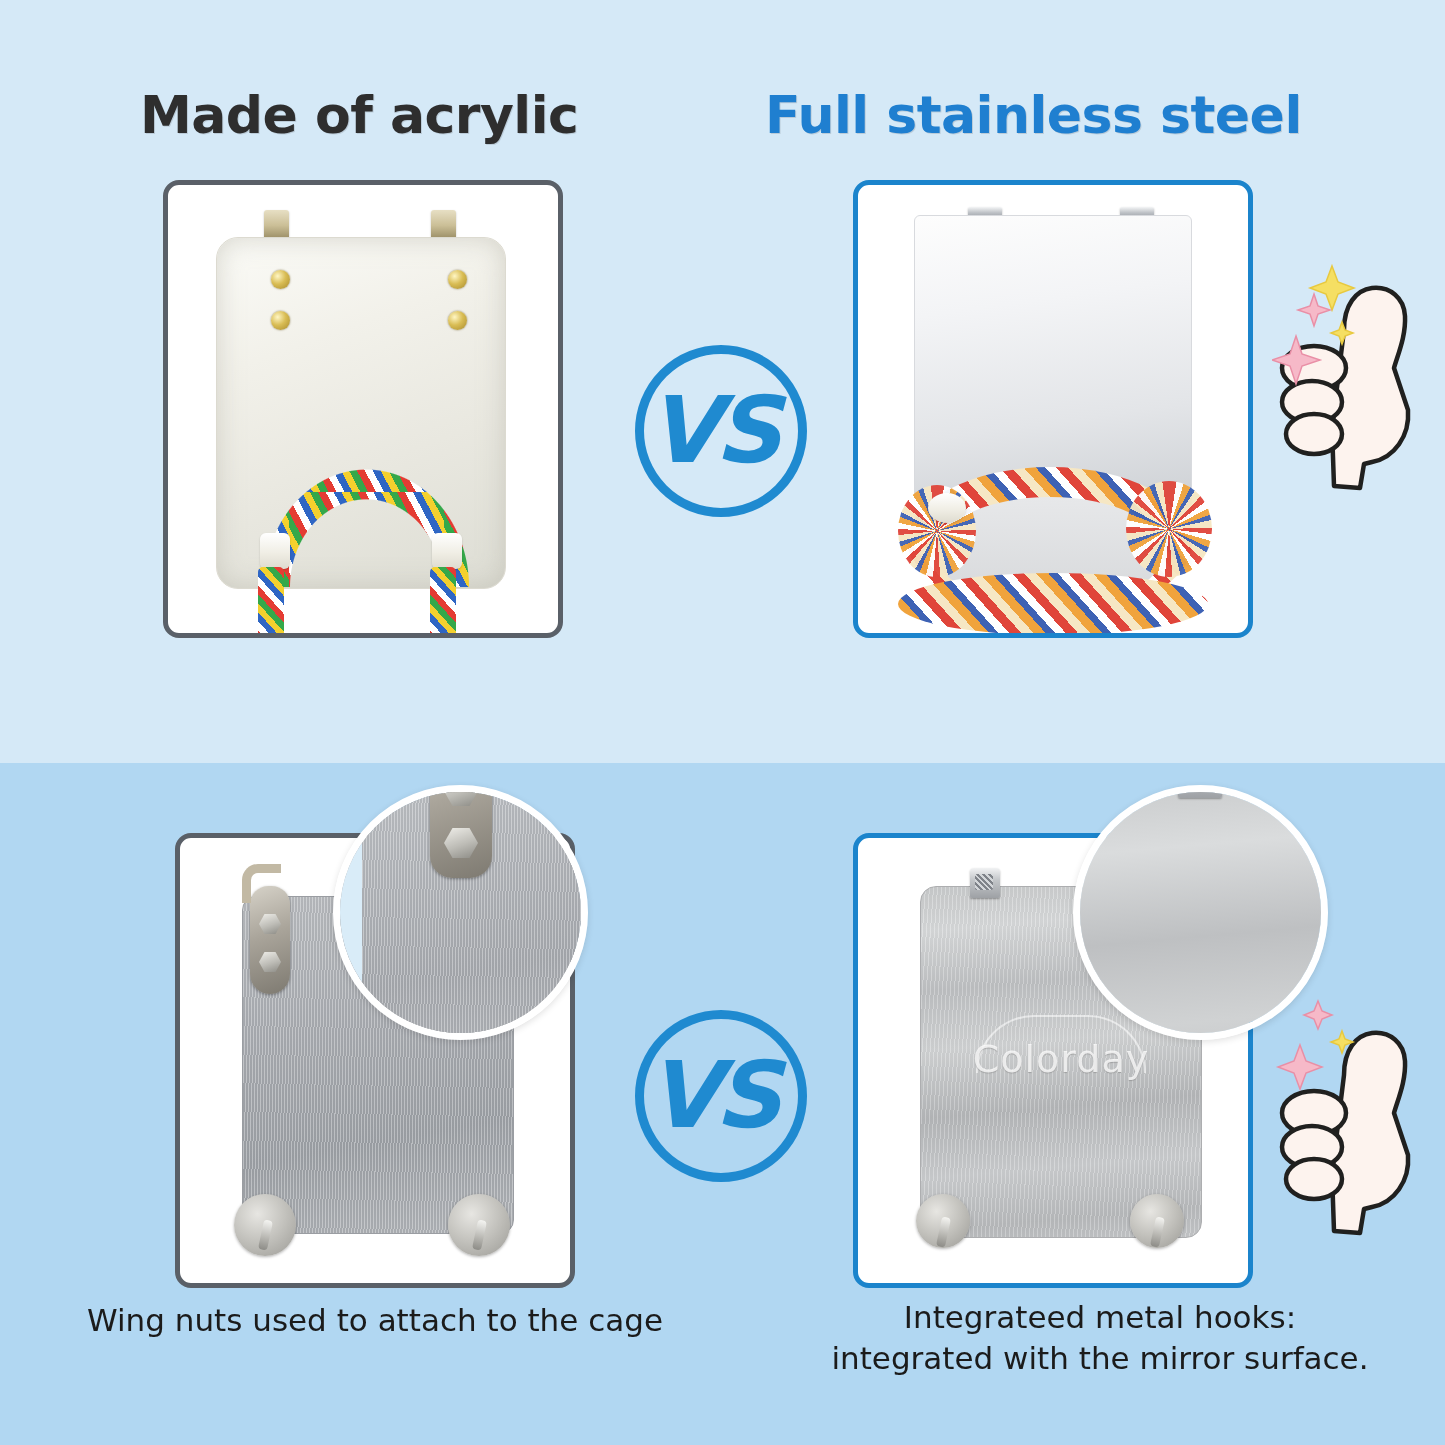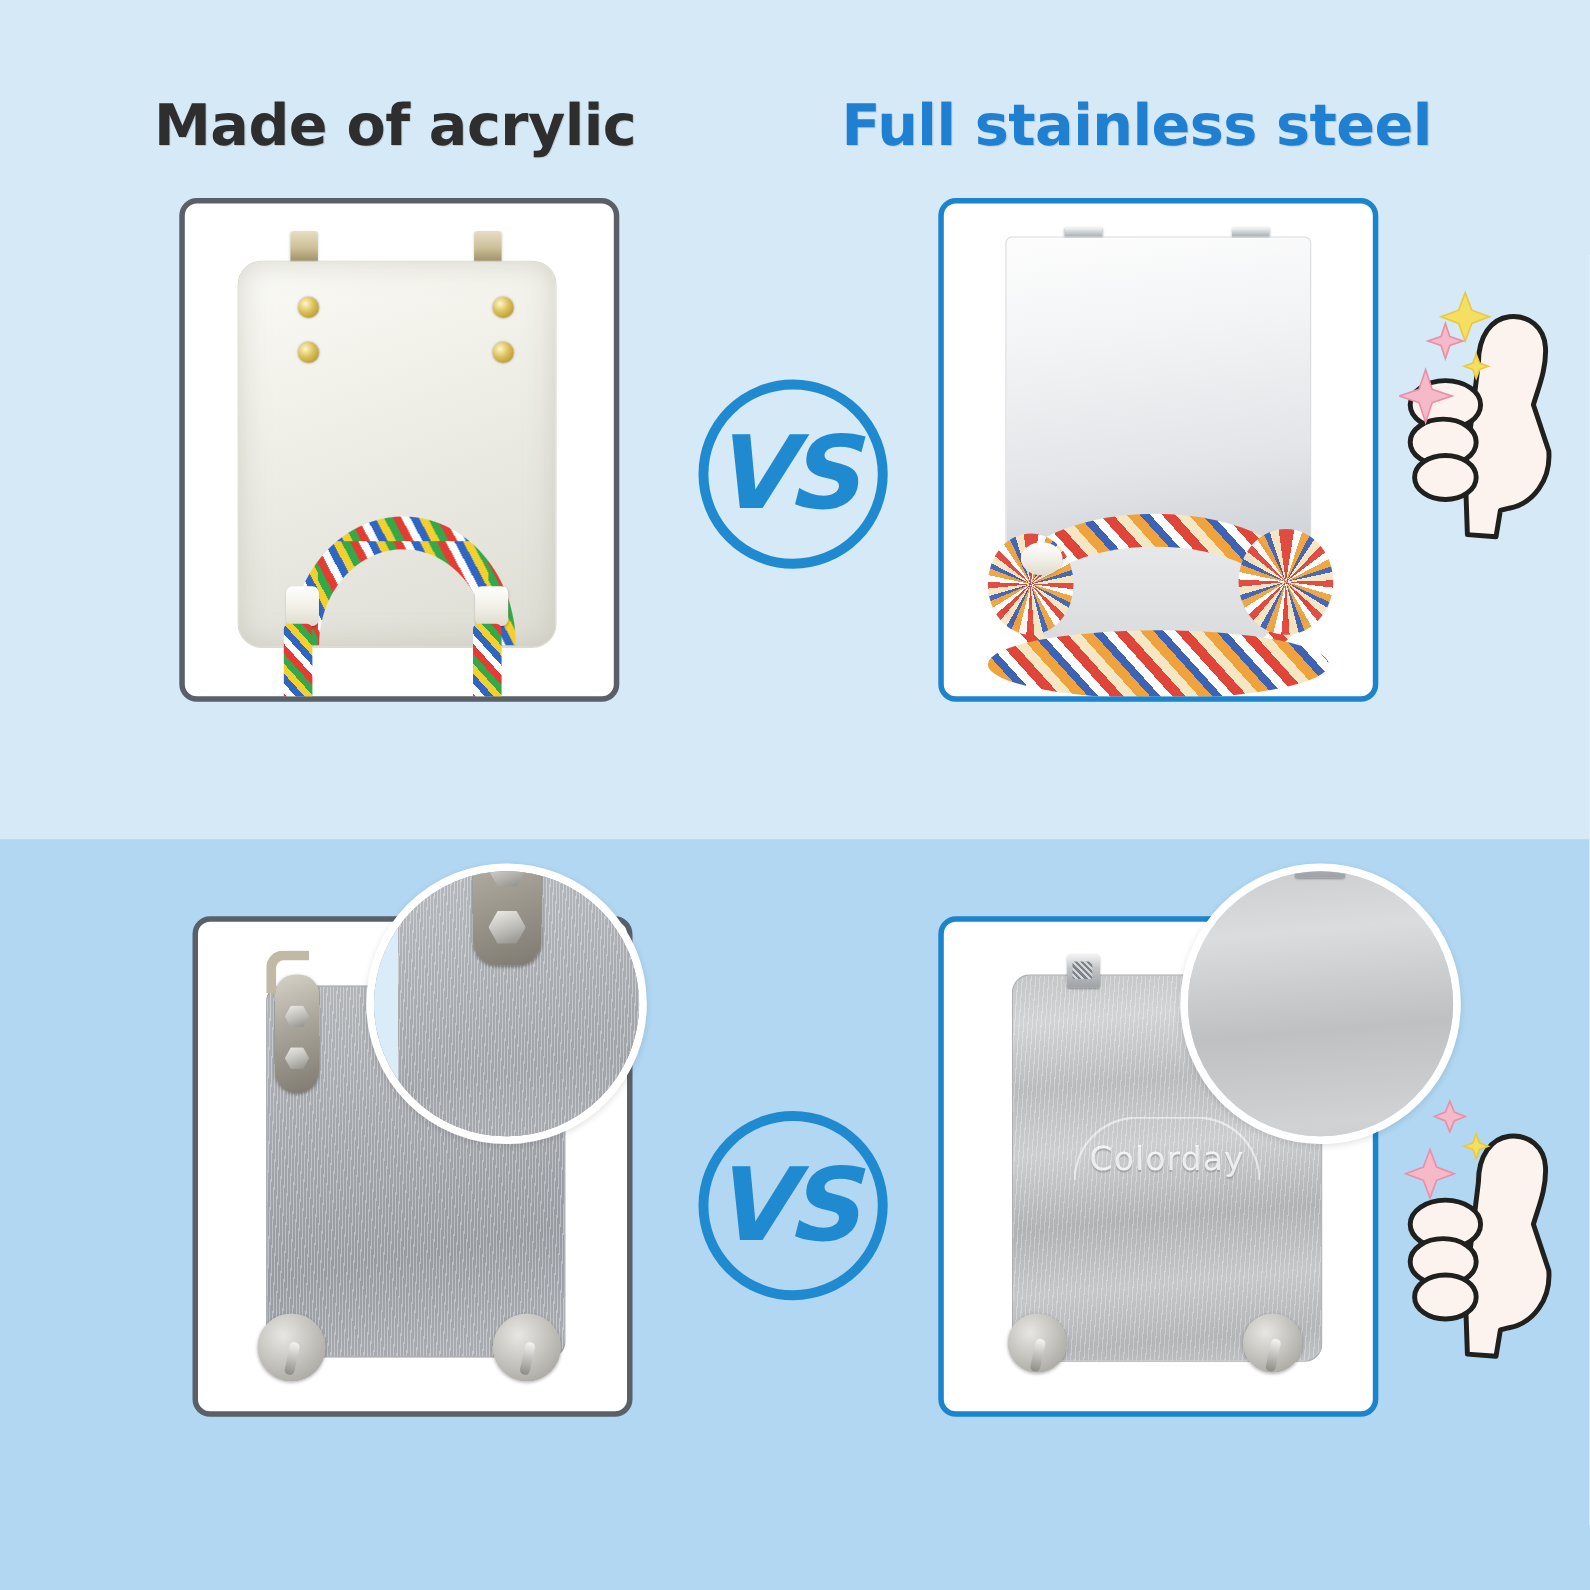--- a/index.html
+++ b/index.html
@@ -193,21 +193,21 @@
   .ss-plate::before {
     content: "";
     position: absolute; inset: 0;
     background: repeating-linear-gradient(94deg,
       rgba(255,255,255,.22) 0px, rgba(255,255,255,.22) 1px,
       rgba(0,0,0,.03) 1px, rgba(0,0,0,.03) 4px);
   }
   .brand-watermark {
     position: absolute; left: 50%; top: 150px;
     transform: translateX(-50%);
-    font-size: 30px;
+    font-size: 38px;
     letter-spacing: 1px;
     color: rgba(255,255,255,.78);
     text-shadow: 0 1px 1px rgba(120,120,120,.45);
     white-space: nowrap;
     pointer-events: none;
   }
   .brand-arc {
     position: absolute; left: 50%; top: 128px;
     transform: translateX(-50%);
     width: 170px; height: 58px;
@@ -429,15 +429,18 @@
       <g fill="#f5df63" stroke="#e8c93f" stroke-width="1.5">
         <path d="M70 36 L73 44 L81 47 L73 50 L70 58 L67 50 L59 47 L67 44 Z"></path>
       </g>
       <g fill="#f6b9c8" stroke="#e98fa6" stroke-width="1.5">
         <path d="M46 6 L50 16 L60 20 L50 24 L46 34 L42 24 L32 20 L42 16 Z"></path>
         <path d="M28 50 L34 66 L50 72 L34 78 L28 94 L22 78 L6 72 L22 66 Z"></path>
       </g>
     </svg>
   </div>
 
-
+  <p class="caption" id="cap-bl">Wing nuts used to attach to the cage</p>
+
+  <p class="caption" id="cap-br">Integrateed metal hooks:
+integrated with the mirror surface.</p>
 
 </div>
 
 </body></html>

